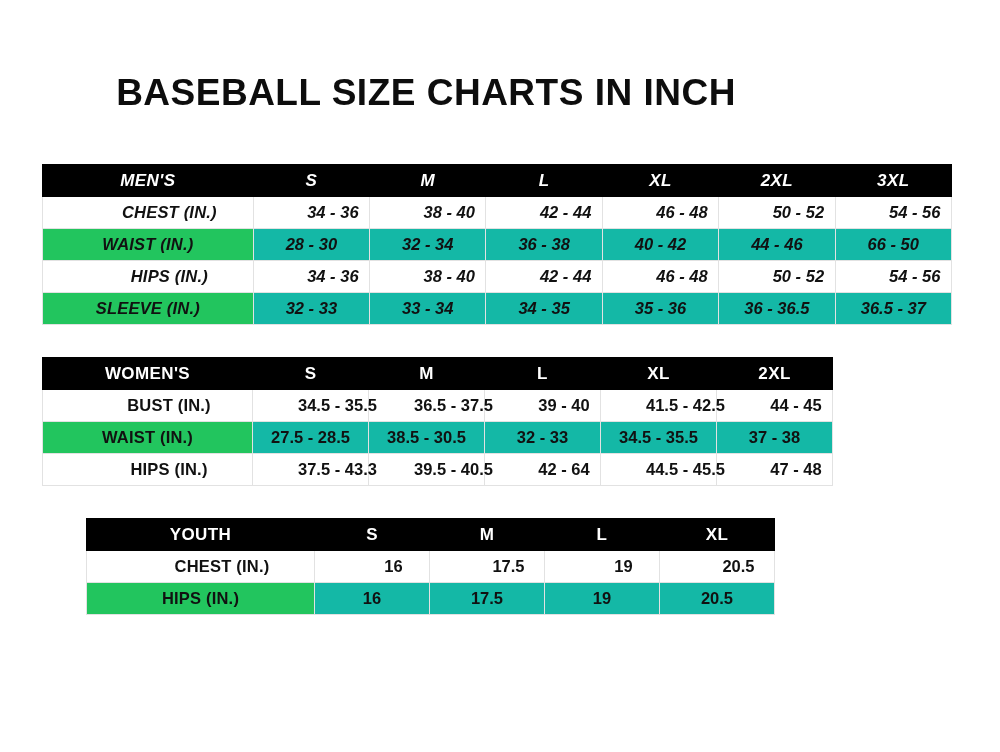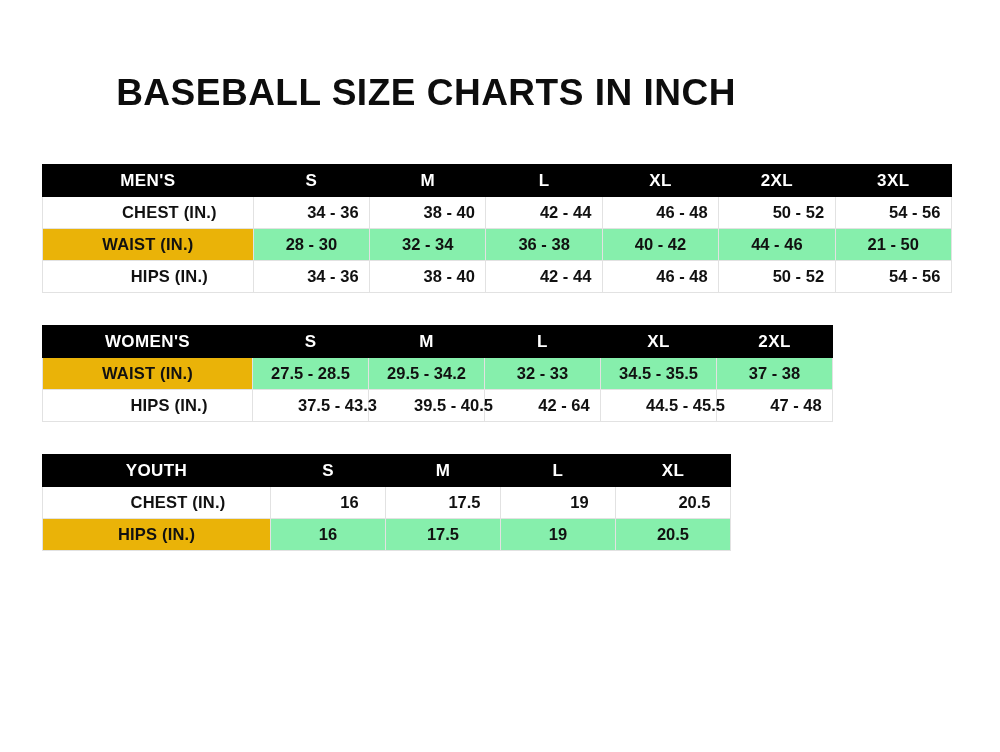--- a/index.html
+++ b/index.html
@@ -33,23 +33,23 @@
     margin-top: 50px;
     padding-left: 42px;
     padding-right: 42px;
   }
   table {
     border-collapse: collapse;
     table-layout: fixed;
     font-size: 16.5px;
     margin-bottom: 32px;
   }
-  table.men-table { width: 910px; }
+  table.men-table { width: 910px; font-style: italic; }
   table.women-table { width: 790px; }
-  table.youth-table { width: 688px; }
+  table.youth-table { width: 688px; margin-left: 44px; }
 
   th, td {
     height: 31px;
     text-align: center;
     font-weight: bold;
     border: 1px solid #e2e2e2;
     padding: 0 2px;
     white-space: nowrap;
   }
   thead th {
@@ -60,29 +60,29 @@
     letter-spacing: 0.4px;
   }
   thead th.rowhead {
     text-align: center;
   }
   tbody tr.odd td {
     background: #ffffff;
     padding-left: 45px;
   }
   tbody tr.even td {
-    background: #86efac;
+    background: #14b8a6;
   }
   tbody td.rowlabel {
     background: #ffffff;
     font-size: 16.5px;
     letter-spacing: 0.2px;
   }
   tbody tr.even td.rowlabel {
-    background: #eab308;
+    background: #22c55e;
   }
   .men-table col.label { width: 210px; }
   .men-table col.val   { width: 116px; }
   .women-table col.label { width: 210px; }
   .women-table col.val   { width: 116px; }
   .youth-table col.label { width: 228px; }
   .youth-table col.val   { width: 115px; }
 </style>
 </head>
 <body>
@@ -124,30 +124,39 @@
           <td>50 - 52</td>
           <td>54 - 56</td>
         </tr>
         <tr class="even">
           <td class="rowlabel">WAIST (IN.)</td>
           <td>28 - 30</td>
           <td>32 - 34</td>
           <td>36 - 38</td>
           <td>40 - 42</td>
           <td>44 - 46</td>
-          <td>21 - 50</td>
+          <td>66 - 50</td>
         </tr>
         <tr class="odd">
           <td class="rowlabel">HIPS (IN.)</td>
           <td>34 - 36</td>
           <td>38 - 40</td>
           <td>42 - 44</td>
           <td>46 - 48</td>
           <td>50 - 52</td>
           <td>54 - 56</td>
+        </tr>
+        <tr class="even">
+          <td class="rowlabel">SLEEVE (IN.)</td>
+          <td>32 - 33</td>
+          <td>33 - 34</td>
+          <td>34 - 35</td>
+          <td>35 - 36</td>
+          <td>36 - 36.5</td>
+          <td>36.5 - 37</td>
         </tr>
       </tbody>
     </table>
 
     <table class="women-table">
       <colgroup>
         <col class="label">
           <col class="val">
           <col class="val">
           <col class="val">
@@ -158,24 +167,32 @@
         <tr>
           <th class="rowhead">WOMEN'S</th>
           <th>S</th>
           <th>M</th>
           <th>L</th>
           <th>XL</th>
           <th>2XL</th>
         </tr>
       </thead>
       <tbody>
+        <tr class="odd">
+          <td class="rowlabel">BUST (IN.)</td>
+          <td>34.5 - 35.5</td>
+          <td>36.5 - 37.5</td>
+          <td>39 - 40</td>
+          <td>41.5 - 42.5</td>
+          <td>44 - 45</td>
+        </tr>
         <tr class="even">
           <td class="rowlabel">WAIST (IN.)</td>
           <td>27.5 - 28.5</td>
-          <td>29.5 - 34.2</td>
+          <td>38.5 - 30.5</td>
           <td>32 - 33</td>
           <td>34.5 - 35.5</td>
           <td>37 - 38</td>
         </tr>
         <tr class="odd">
           <td class="rowlabel">HIPS (IN.)</td>
           <td>37.5 - 43.3</td>
           <td>39.5 - 40.5</td>
           <td>42 - 64</td>
           <td>44.5 - 45.5</td>

